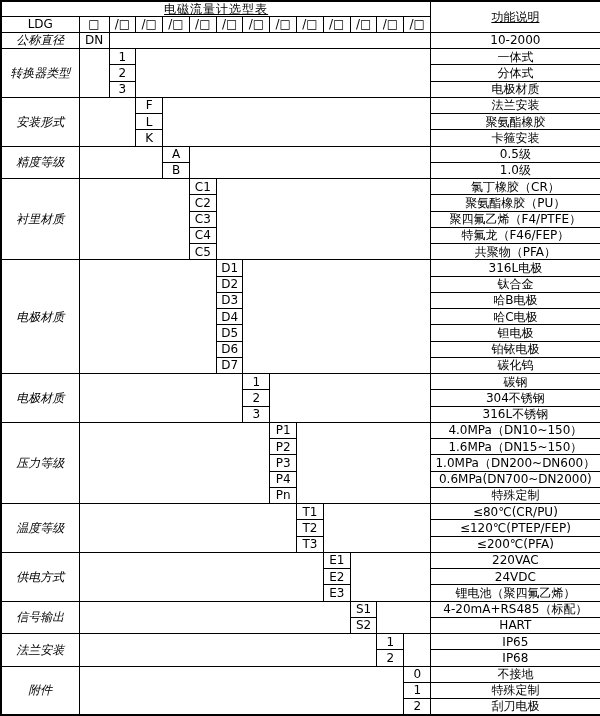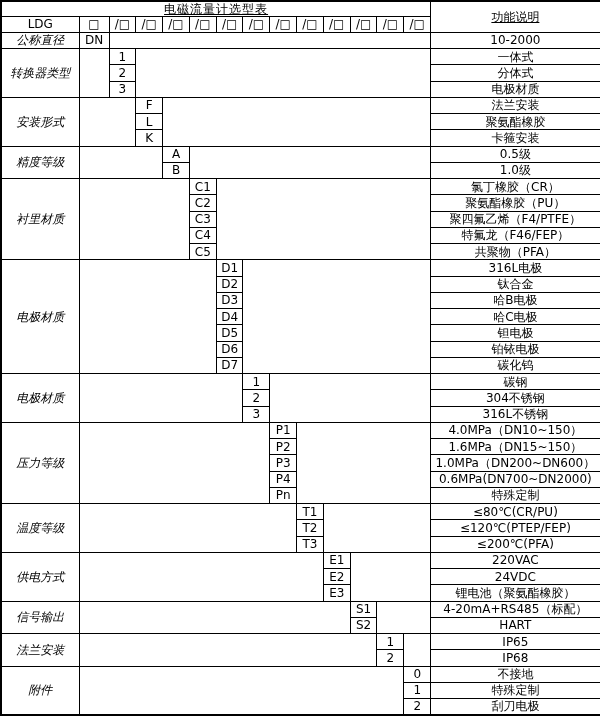--- a/index.html
+++ b/index.html
@@ -227,21 +227,21 @@
         <td>E1</td>
         <td rowspan="3" colspan="3"></td>
         <td class="fn-cell">220VAC</td>
       </tr>
       <tr>
         <td>E2</td>
         <td class="fn-cell">24VDC</td>
       </tr>
       <tr>
         <td>E3</td>
-        <td class="fn-cell">锂电池（聚氨酯橡胶）</td>
+        <td class="fn-cell">锂电池（聚四氟乙烯）</td>
       </tr>
       <tr class="section-start">
         <td class="label-cell" rowspan="2">信号输出</td>
         <td rowspan="2" colspan="10"></td>
         <td>S1</td>
         <td rowspan="2" colspan="2"></td>
         <td class="fn-cell">4-20mA+RS485（标配）</td>
       </tr>
       <tr>
         <td>S2</td>

